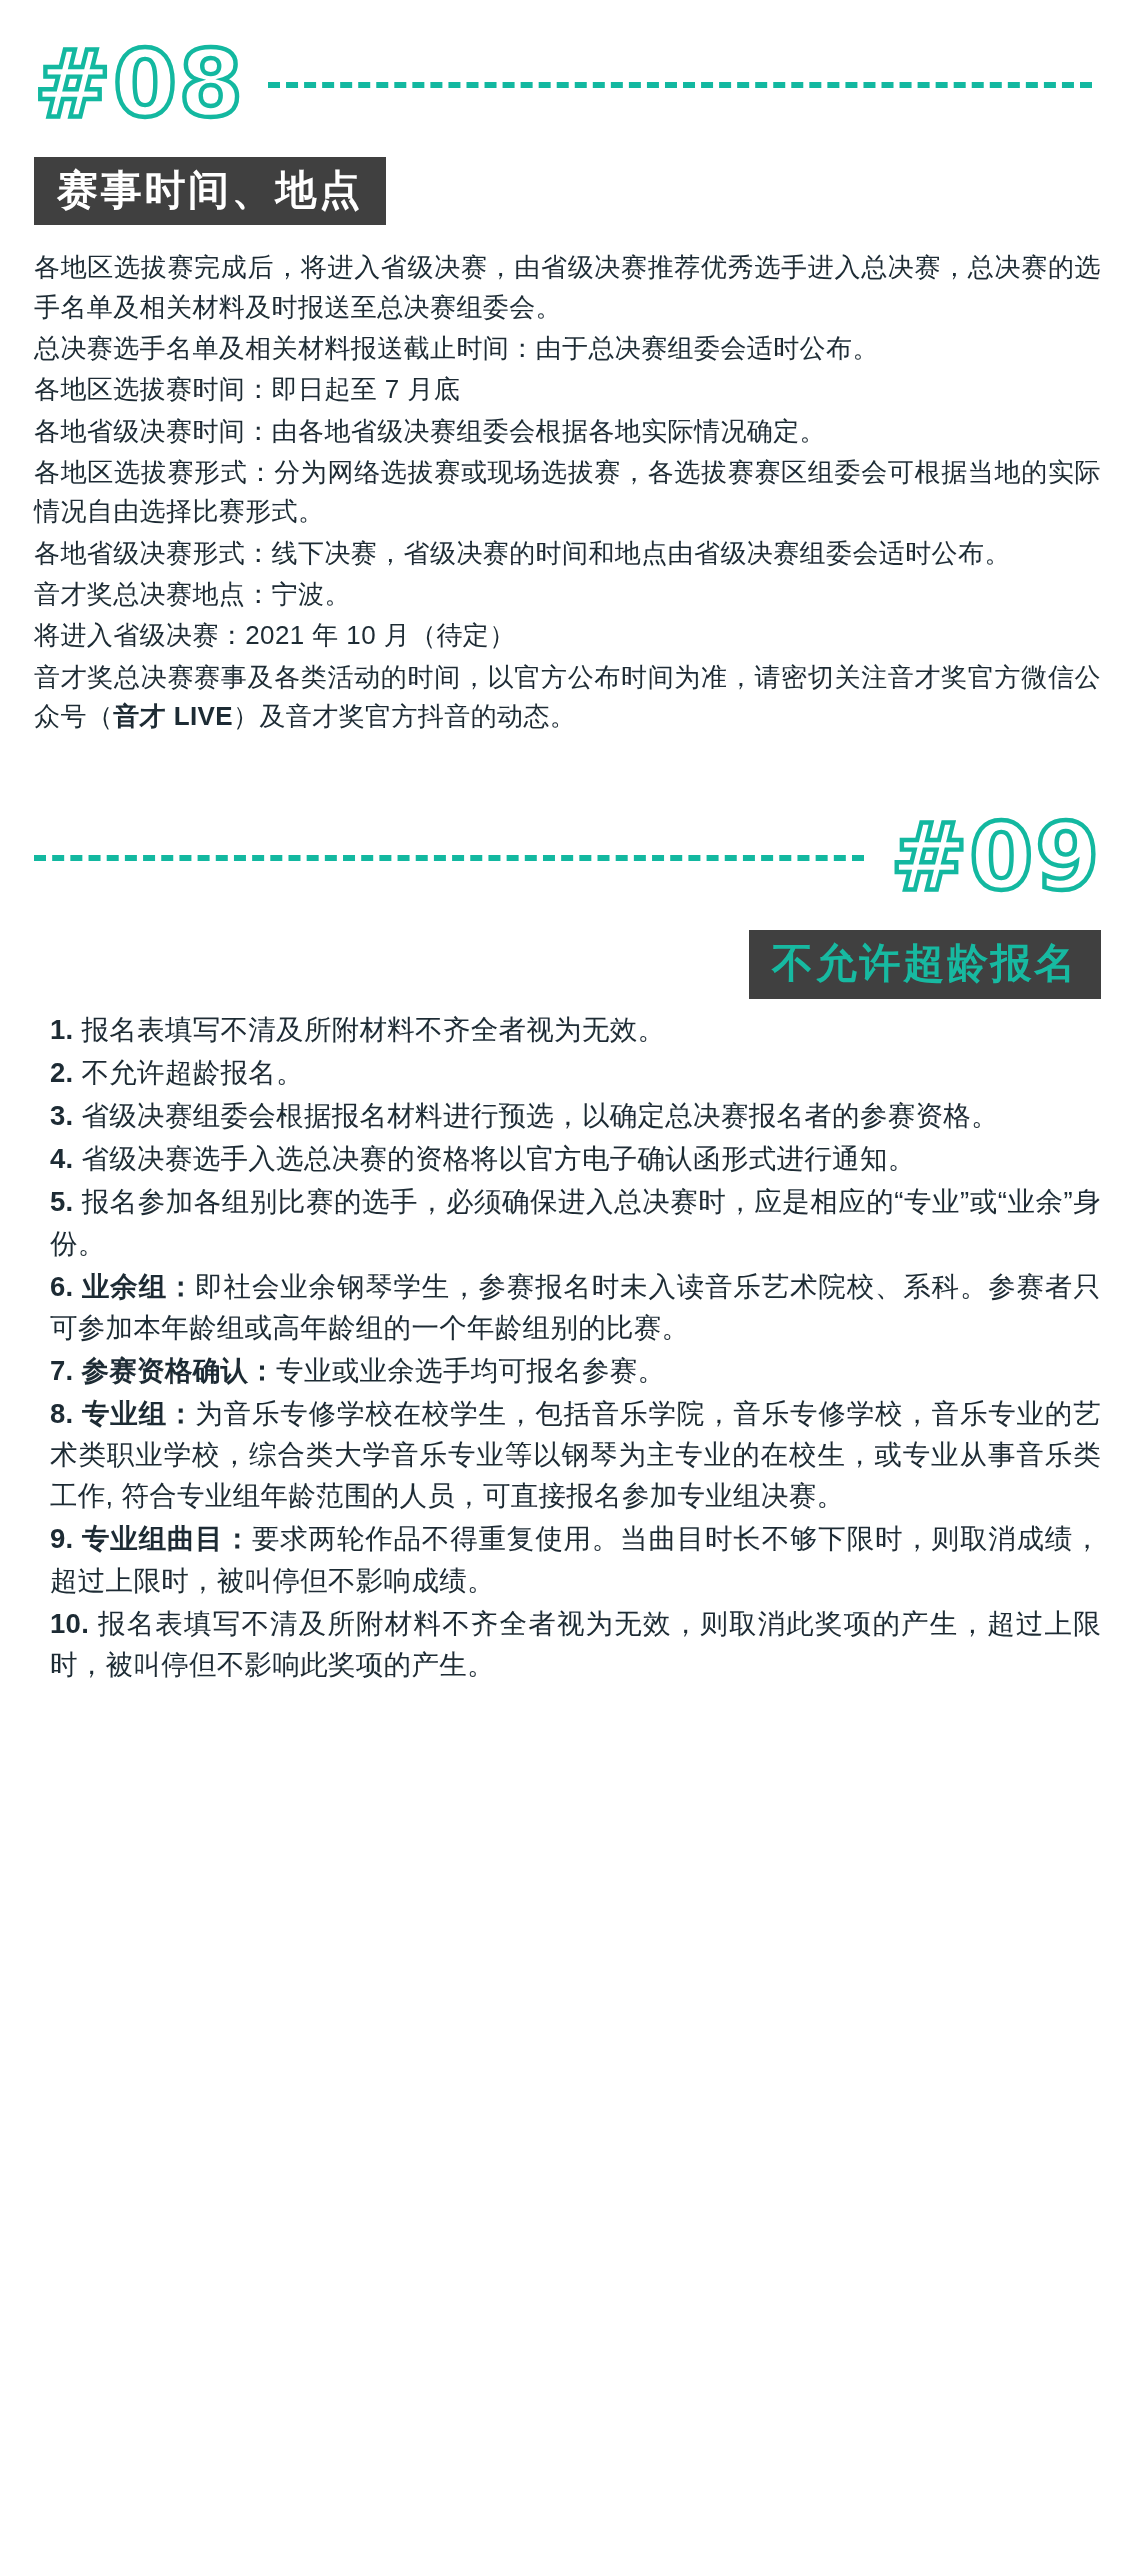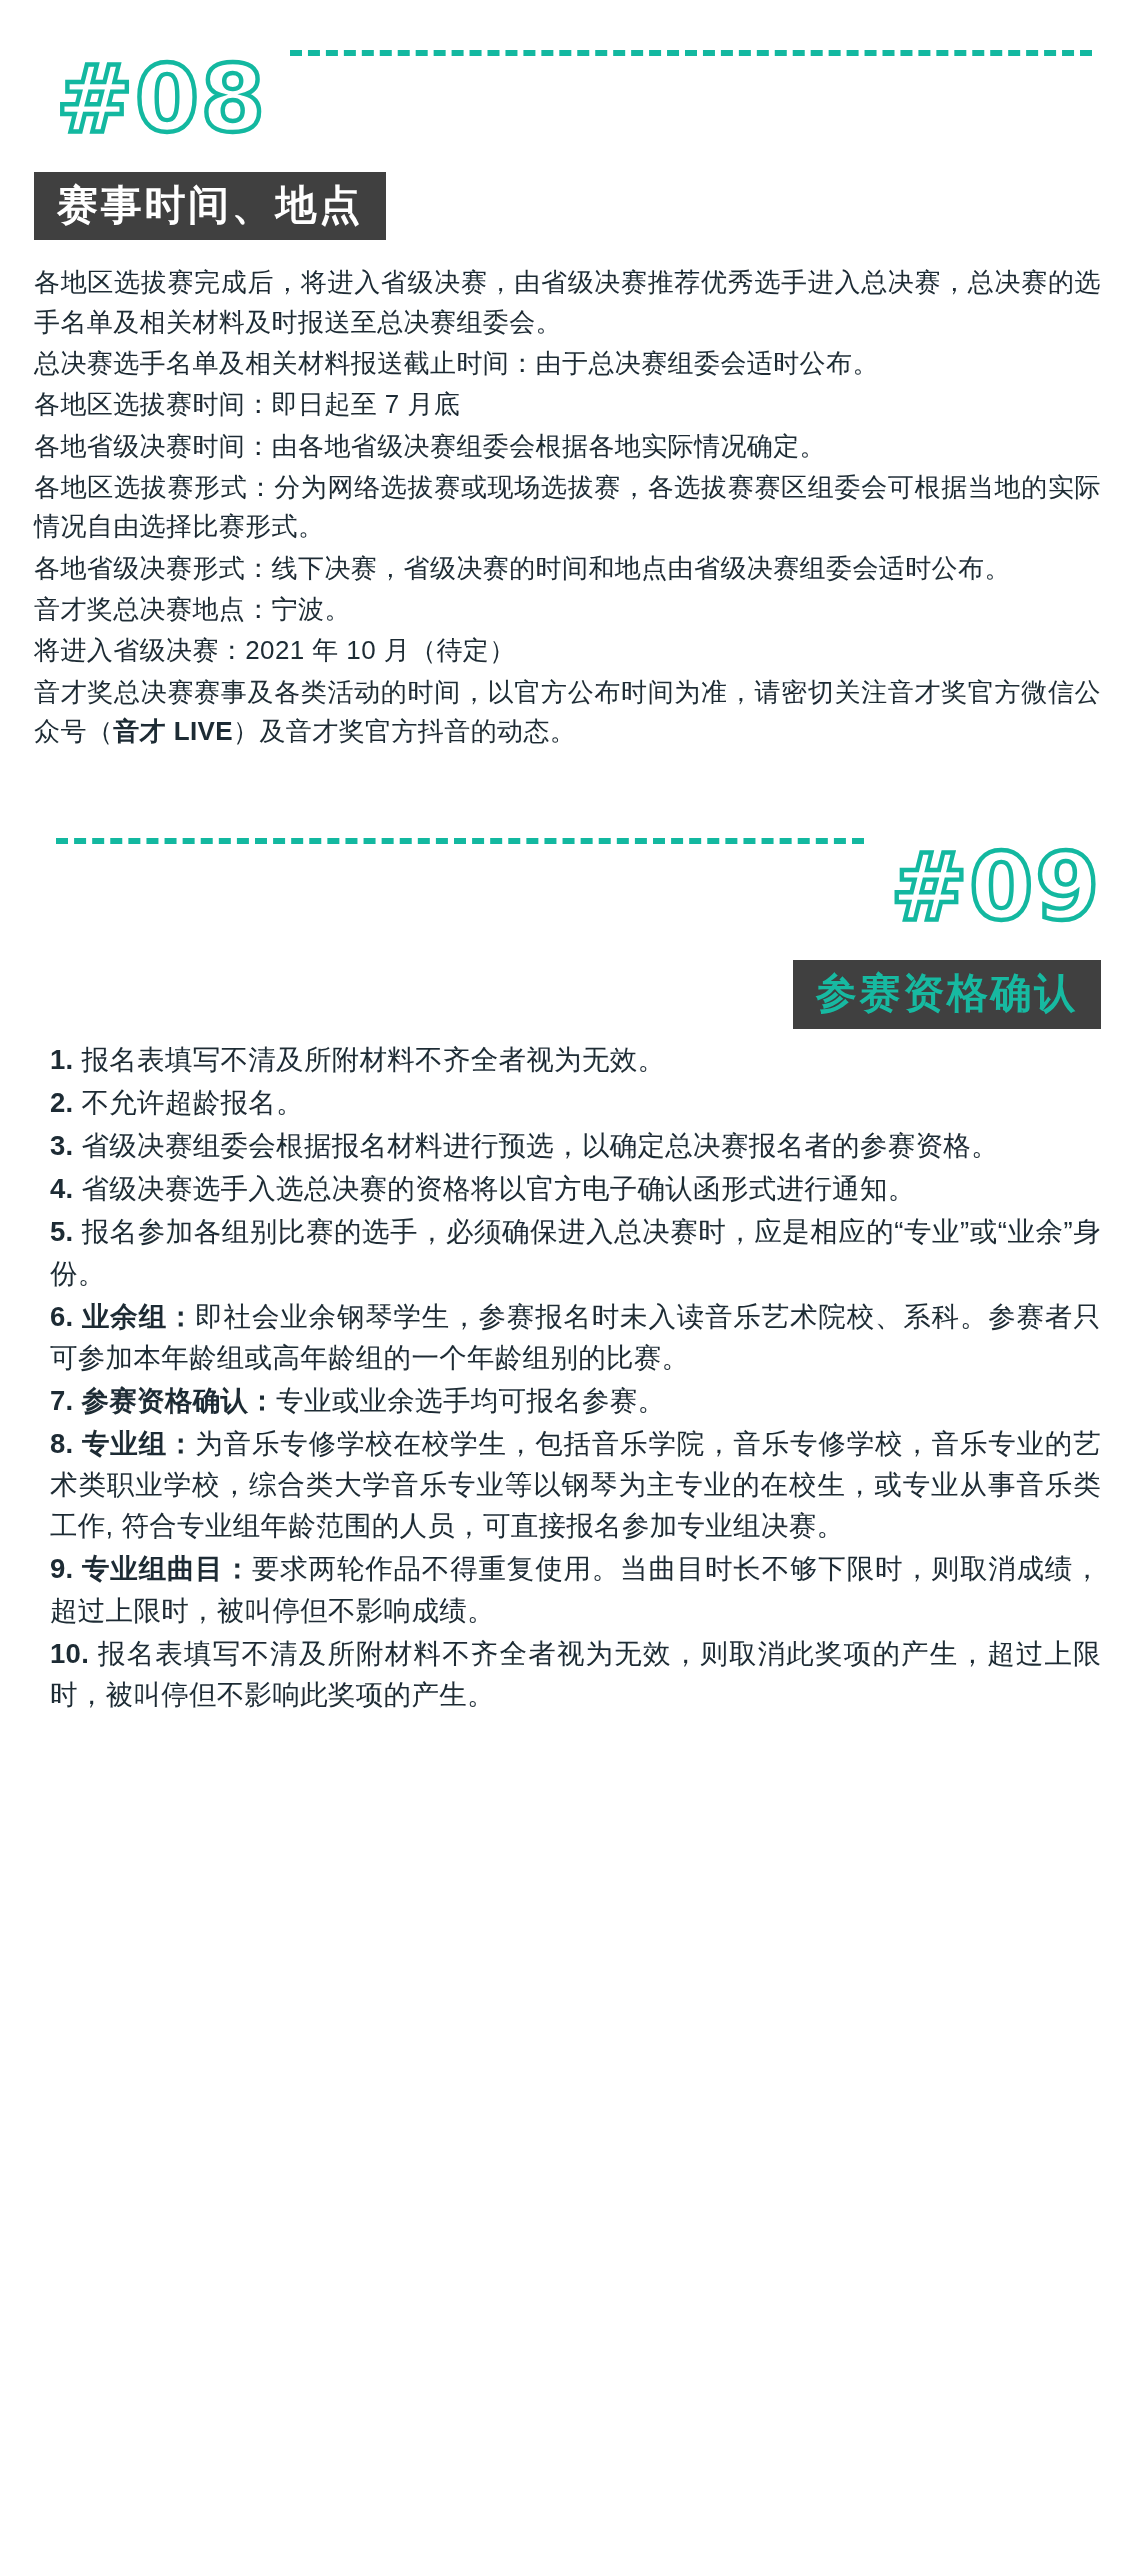--- a/index.html
+++ b/index.html
@@ -18,23 +18,23 @@
     position: relative;
     width: 1135px;
     min-height: 2576px;
     padding: 0;
     box-sizing: border-box;
   }
 
   
   .sec-head {
     display: flex;
-    padding: 50px 34px 0 34px;
+    align-items: center;
+    padding: 35px 34px 0 34px;
     box-sizing: border-box;
-    margin-left: 22px;
   }
   .sec-head.right {
     justify-content: flex-end;
   }
   .hash-num {
     font-family: "DejaVu Sans", sans-serif;
     font-weight: 700;
     font-size: 92px;
     line-height: 1;
     letter-spacing: 1.8px;
@@ -157,21 +157,21 @@
   </div>
 
   <div class="gap-mid"></div>
 
   <div class="sec-head right">
     <div class="dashline left"></div>
     <div class="hash-num">#09</div>
   </div>
 
   <div class="band-row end">
-    <div class="title-band right-band">参赛资格确认</div>
+    <div class="title-band right-band">不允许超龄报名</div>
   </div>
   <div class="clear"></div>
 
   <div class="list">
     <p class="item"><span class="num">1.</span> <span class="strong"></span><span>报名表填写不清及所附材料不齐全者视为无效。</span></p>
 
     <p class="item"><span class="num">2.</span> <span class="strong"></span><span>不允许超龄报名。</span></p>
 
     <p class="item"><span class="num">3.</span> <span class="strong"></span><span>省级决赛组委会根据报名材料进行预选，以确定总决赛报名者的参赛资格。</span></p>
 

